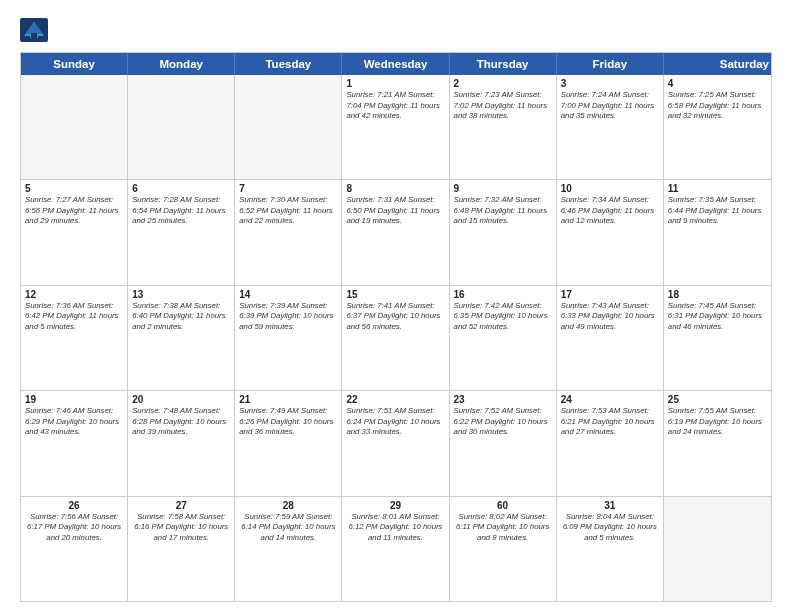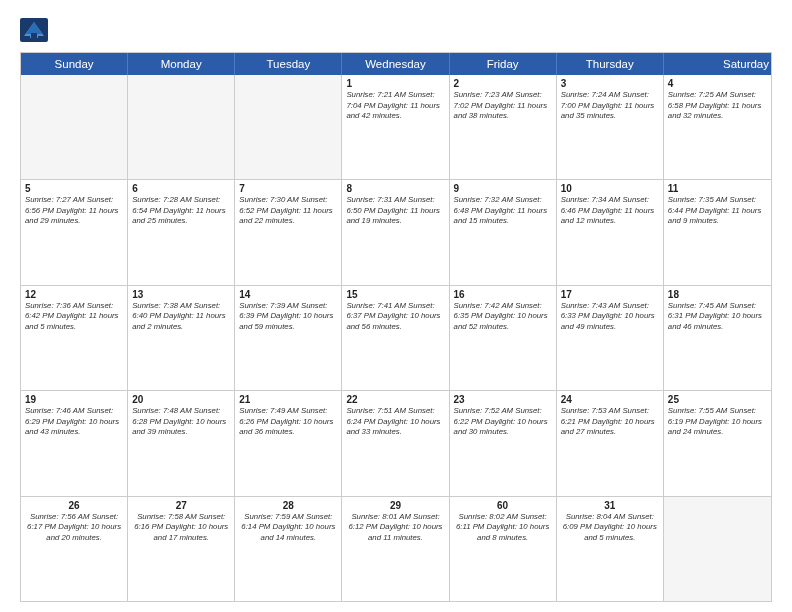--- a/index.html
+++ b/index.html
@@ -62,21 +62,21 @@
       border: 1px solid #ccc;
     }
     .day-headers {
       display: grid;
       grid-template-columns: repeat(7, 1fr);
       background: #2a5caa;
     }
     .day-header {
       color: #fff;
       font-size: 11.5px;
-      font-weight: normal;
+      font-weight: bold;
       text-align: center;
       padding: 5px 2px;
       border-right: 1px solid #4a7cca;
     }
     .day-header:last-child { border-right: none; text-align: right; }
     .calendar-body {
       flex: 1;
       display: flex;
       flex-direction: column;
     }
@@ -135,22 +135,22 @@
       <div class="subtitle"></div>
     </div>
   </div>
 
   <div class="calendar">
     <div class="day-headers">
     <div class="day-header">Sunday</div>
         <div class="day-header">Monday</div>
         <div class="day-header">Tuesday</div>
         <div class="day-header">Wednesday</div>
+        <div class="day-header">Thursday</div>
         <div class="day-header">Friday</div>
-        <div class="day-header">Thursday</div>
         <div class="day-header">Saturday</div>
       </div>
     <div class="calendar-body">
     <div class="week-row">
           <div class="cell empty"></div>
           <div class="cell empty"></div>
           <div class="cell empty"></div>
           <div class="cell">
             <span class="cell-number">1</span>
             <div class="cell-info">Sunrise: 7:21 AM

